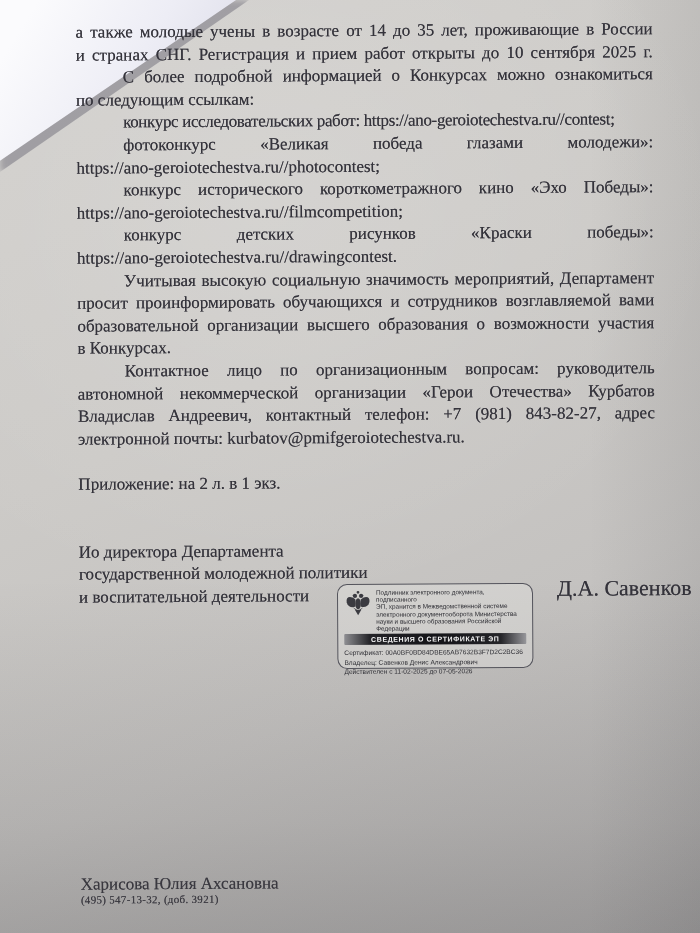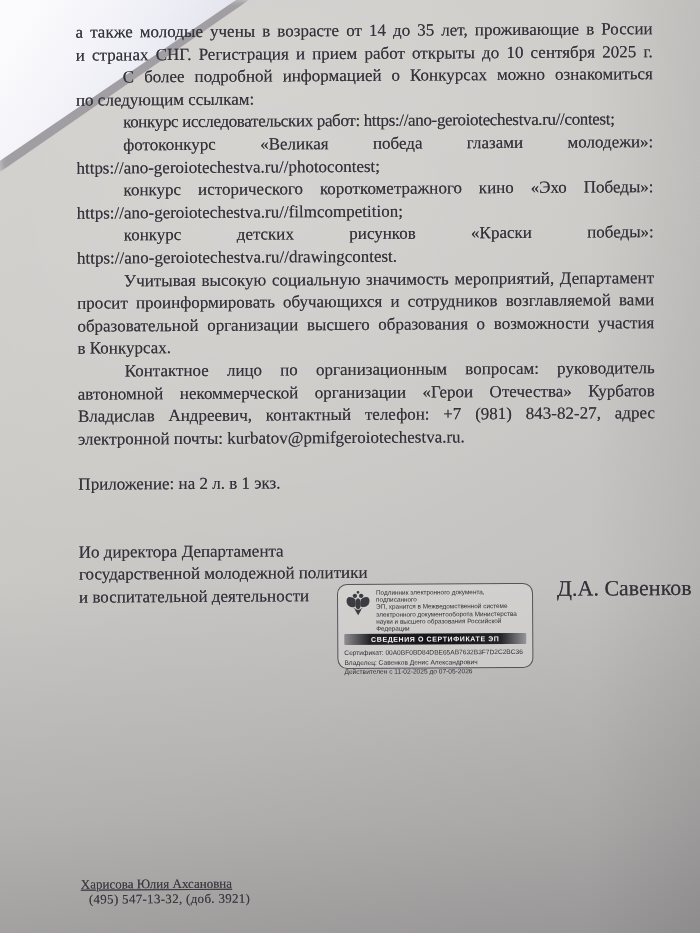--- a/index.html
+++ b/index.html
@@ -67,22 +67,22 @@
     margin-top:2px;height:11px;line-height:11px;border-radius:1px;
     background:linear-gradient(90deg,#8f8f93 0%,#242428 14%,#141418 50%,#242428 86%,#97979b 100%);
     color:#f4f4f4;font-size:7px;font-weight:bold;text-align:center;letter-spacing:0.6px;
   }
   .stamp-cert{margin-top:3px;font-size:6.6px;line-height:9.4px;}
   
   .footer{
     position:absolute;left:78px;top:876px;color:#3a3940;
     text-shadow:0 0 0.5px rgba(58,57,64,0.7);
   }
-  .footer-name{font-size:13px;line-height:14px;text-decoration:underline;}
-  .footer-phone{font-size:13px;line-height:16px;letter-spacing:0.3px;margin-left:8px;}
+  .footer-name{font-size:17px;line-height:14px;}
+  .footer-phone{font-size:11px;line-height:16px;letter-spacing:0.3px;}
 </style>
 </head>
 <body>
 
 <div class="photo-bg"></div>
 <div class="fold-shadow"></div>
 <div class="page-fold"></div>
 
 <div class="content">
   <div class="flow">

